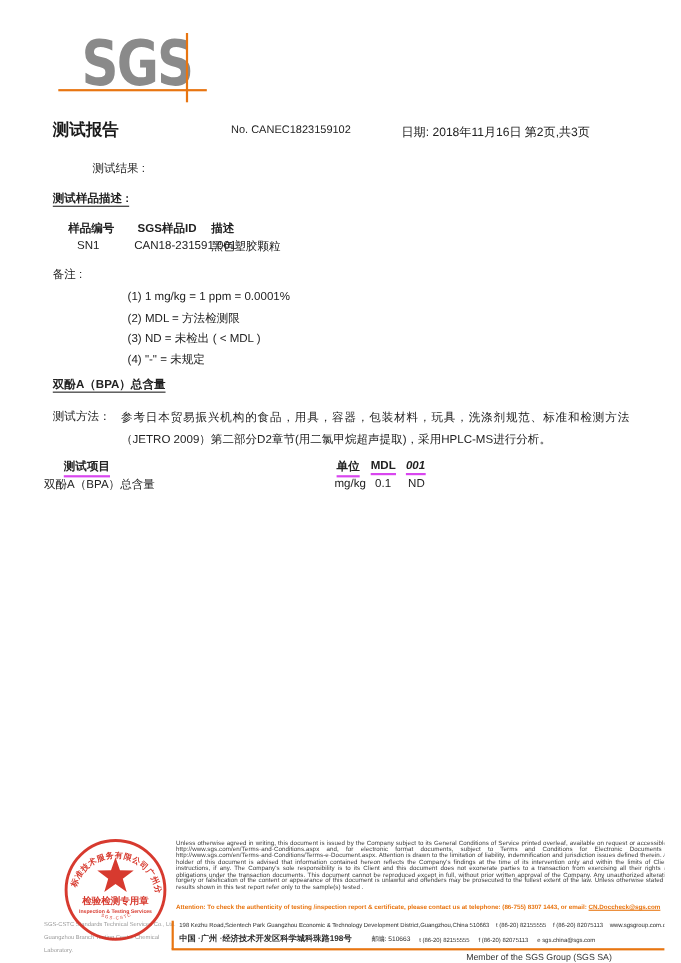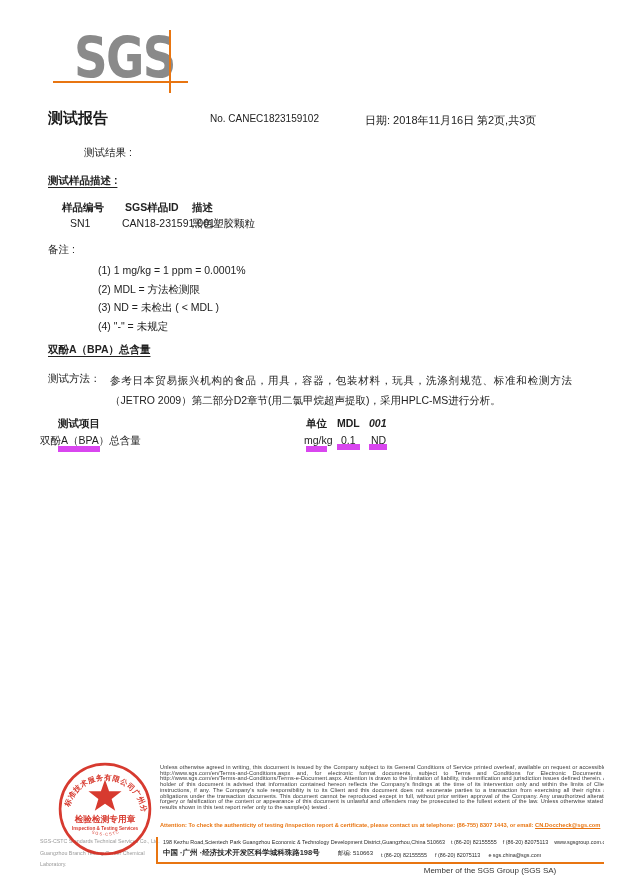--- a/index.html
+++ b/index.html
@@ -25,28 +25,28 @@
   
   .results-label     { position:absolute; left:48px; top:146px; font-size:10.5px;margin-left:36px; }
   .sample-desc-label { position:absolute; left:48px; top:174px; font-size:10.5px; font-weight:bold;
                        text-decoration:underline; text-underline-offset:3px;text-align:center; }
   .stable-h, .stable-r { position:absolute; font-size:10.5px; }
   .stable-h { font-weight:bold; }
   .h-col1 { left:62px;  top:201px; } .h-col2 { left:125px; top:201px; } .h-col3 { left:192px; top:201px; }
   .r-col1 { left:70px;  top:217px; } .r-col2 { left:122px; top:217px; } .r-col3 { left:192px; top:217px; }
   .notes-label { position:absolute; left:48px; top:243px; font-size:10.5px; }
   .notes { position:absolute; left:98px; top:264px; font-size:10.5px; }
-  .notes div { height:18.5px; }
+  .notes div { height:18.5px;margin-left:18px; }
   .bpa-heading { position:absolute; left:48px; top:343px; font-size:10.5px; font-weight:bold;
                  text-decoration:underline; text-underline-offset:3px; }
   .method-label { position:absolute; left:48px; top:372px; font-size:10.5px; }
   .method-text  { position:absolute; left:110px; top:371px; width:462px; font-size:10.5px;
                   line-height:19.5px; text-align:justify; }
   .rt-head span { position:absolute; top:417px; font-size:10.5px; font-weight:bold;
-                  border-bottom:6px solid #d946ef; padding-bottom:15px; }
+                  border-bottom:2px solid #d946ef; padding-bottom:1px; }
   .rt-h1 { left:58px; }  .rt-h2 { left:306px; } .rt-h3 { left:337px; }
   .rt-h4 { left:369px; font-style:italic; }
   .rt-row span { position:absolute; top:434px; font-size:10.5px; }
   .rt-c1 { left:40px; } .rt-c2 { left:304px; } .rt-c3 { left:341px; } .rt-c4 { left:371px; }
   
   .disclaimer {
     position:absolute; left:160px; top:765px; width:453px; font-size:5.6px;
     line-height:5.7px; text-align:justify; color:#3a3a3a; letter-spacing:0.1px;
   }
   .attention {

